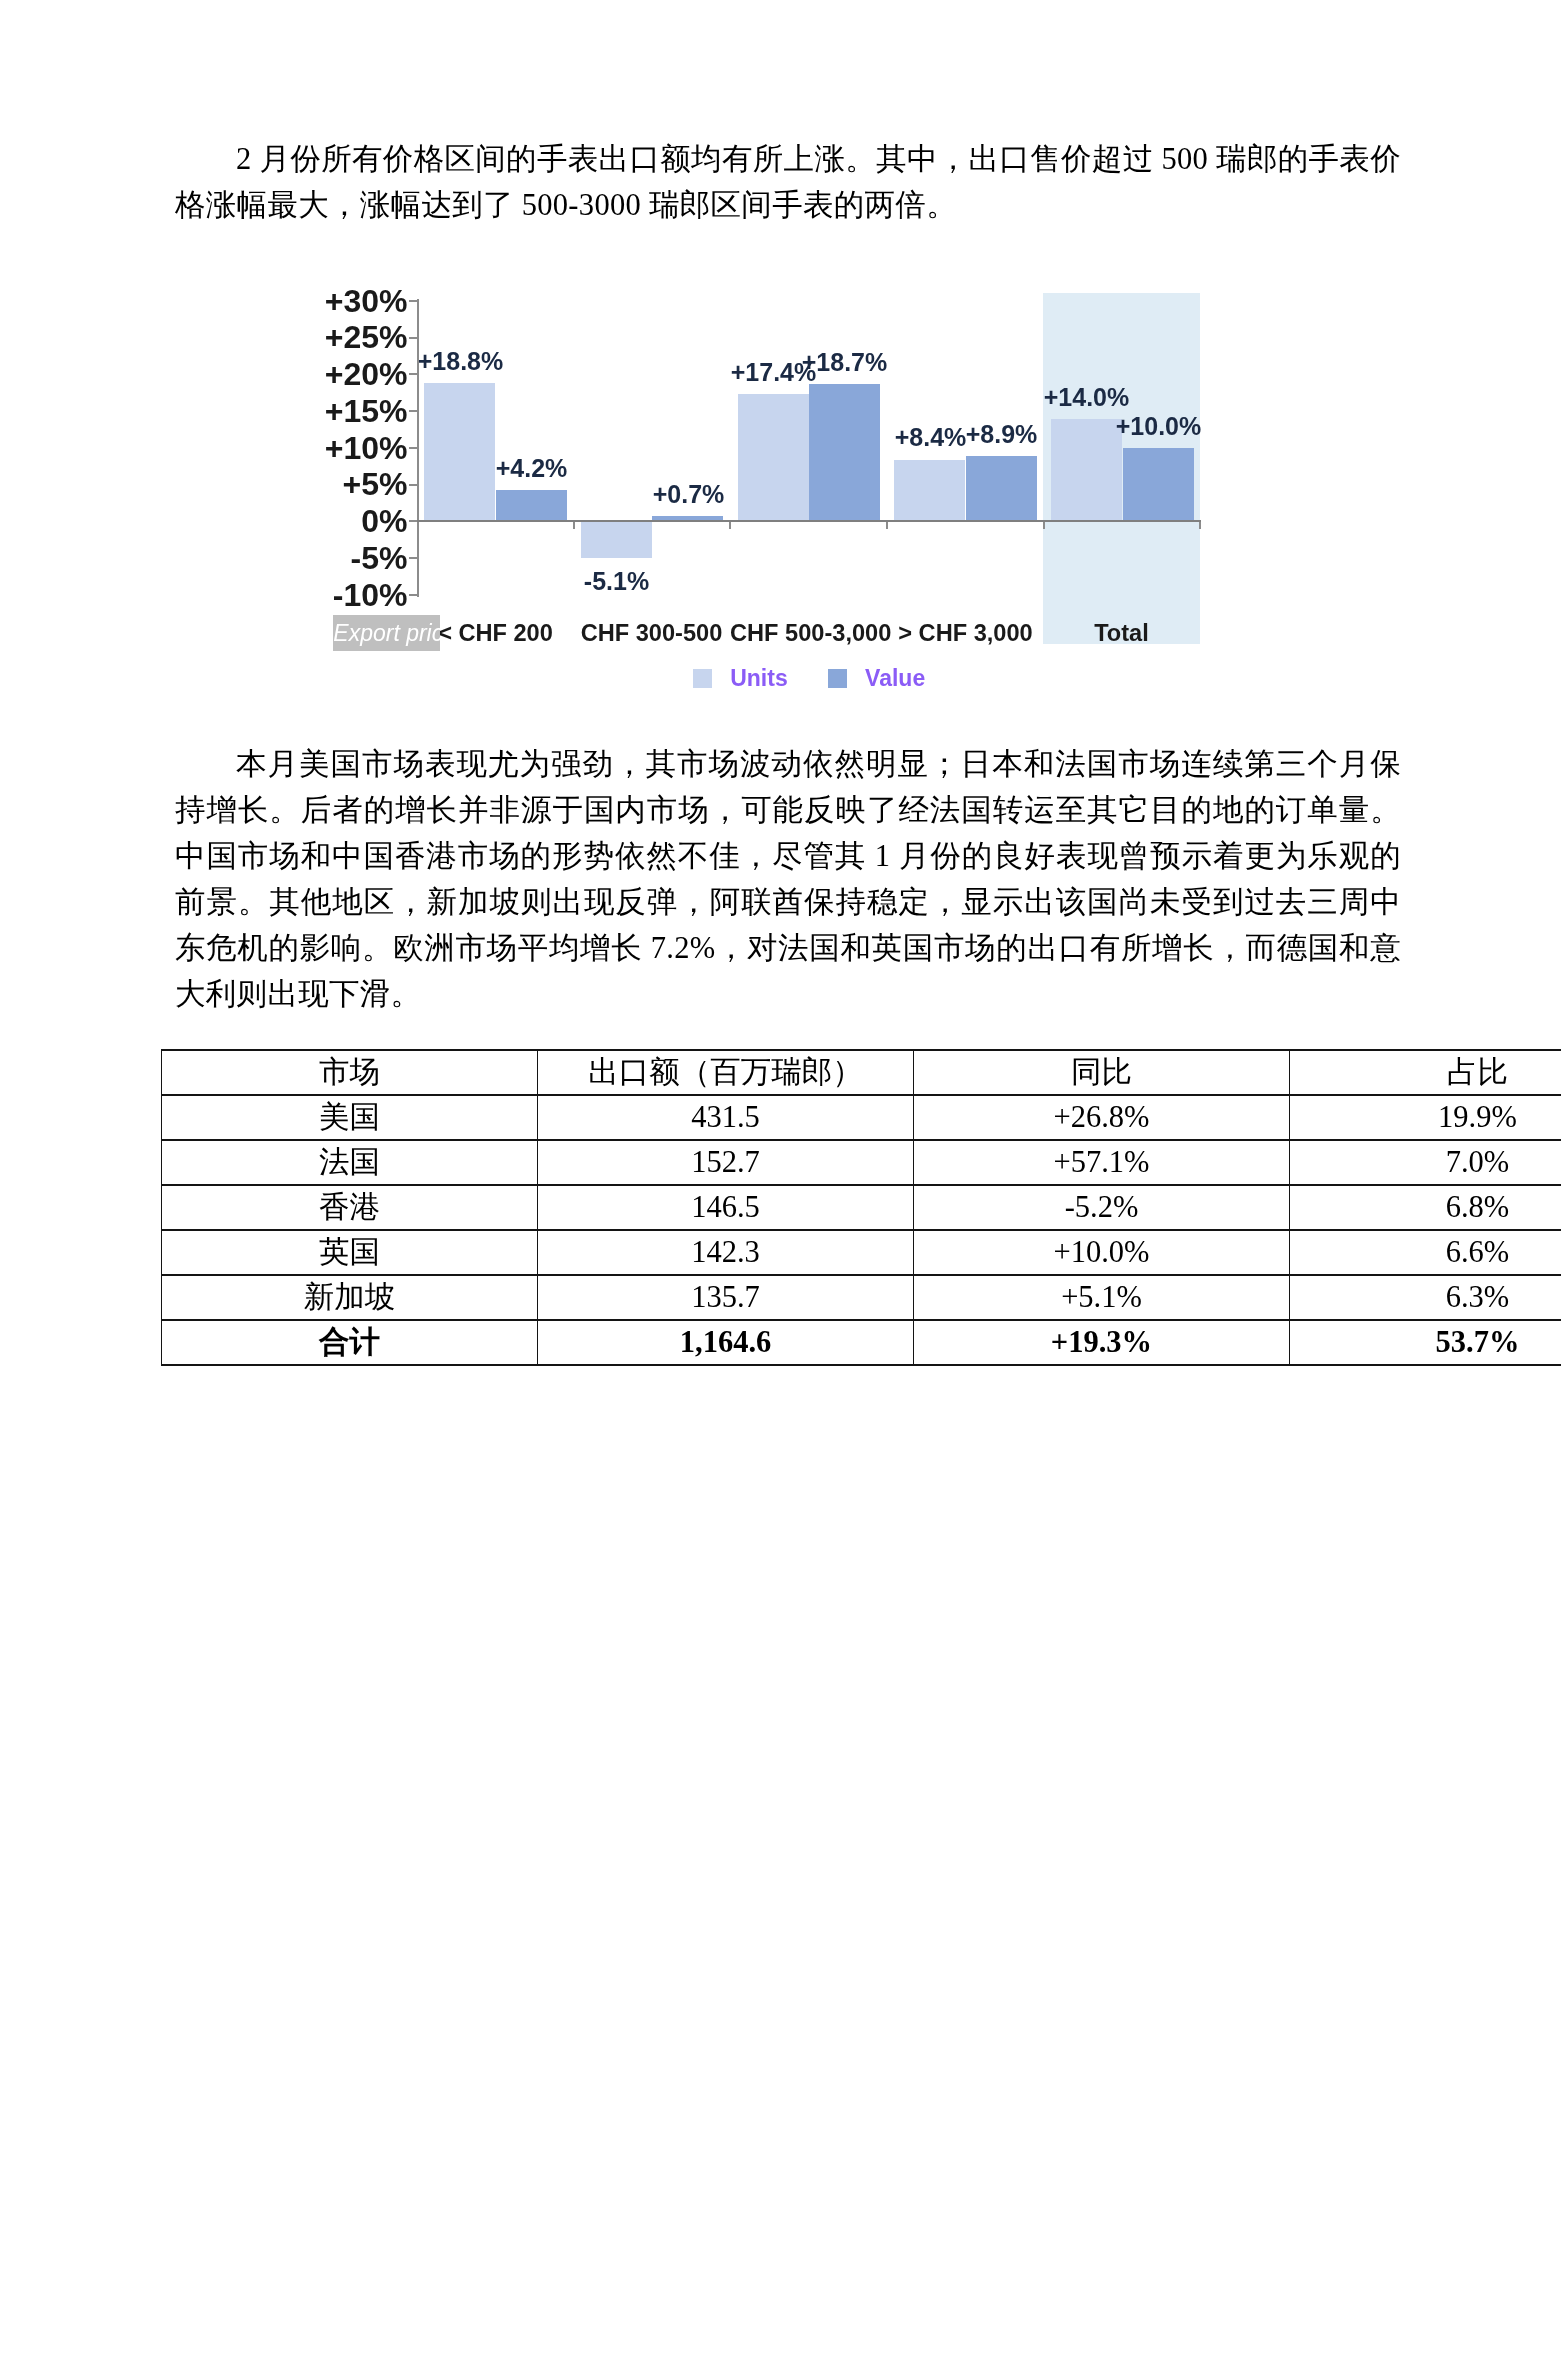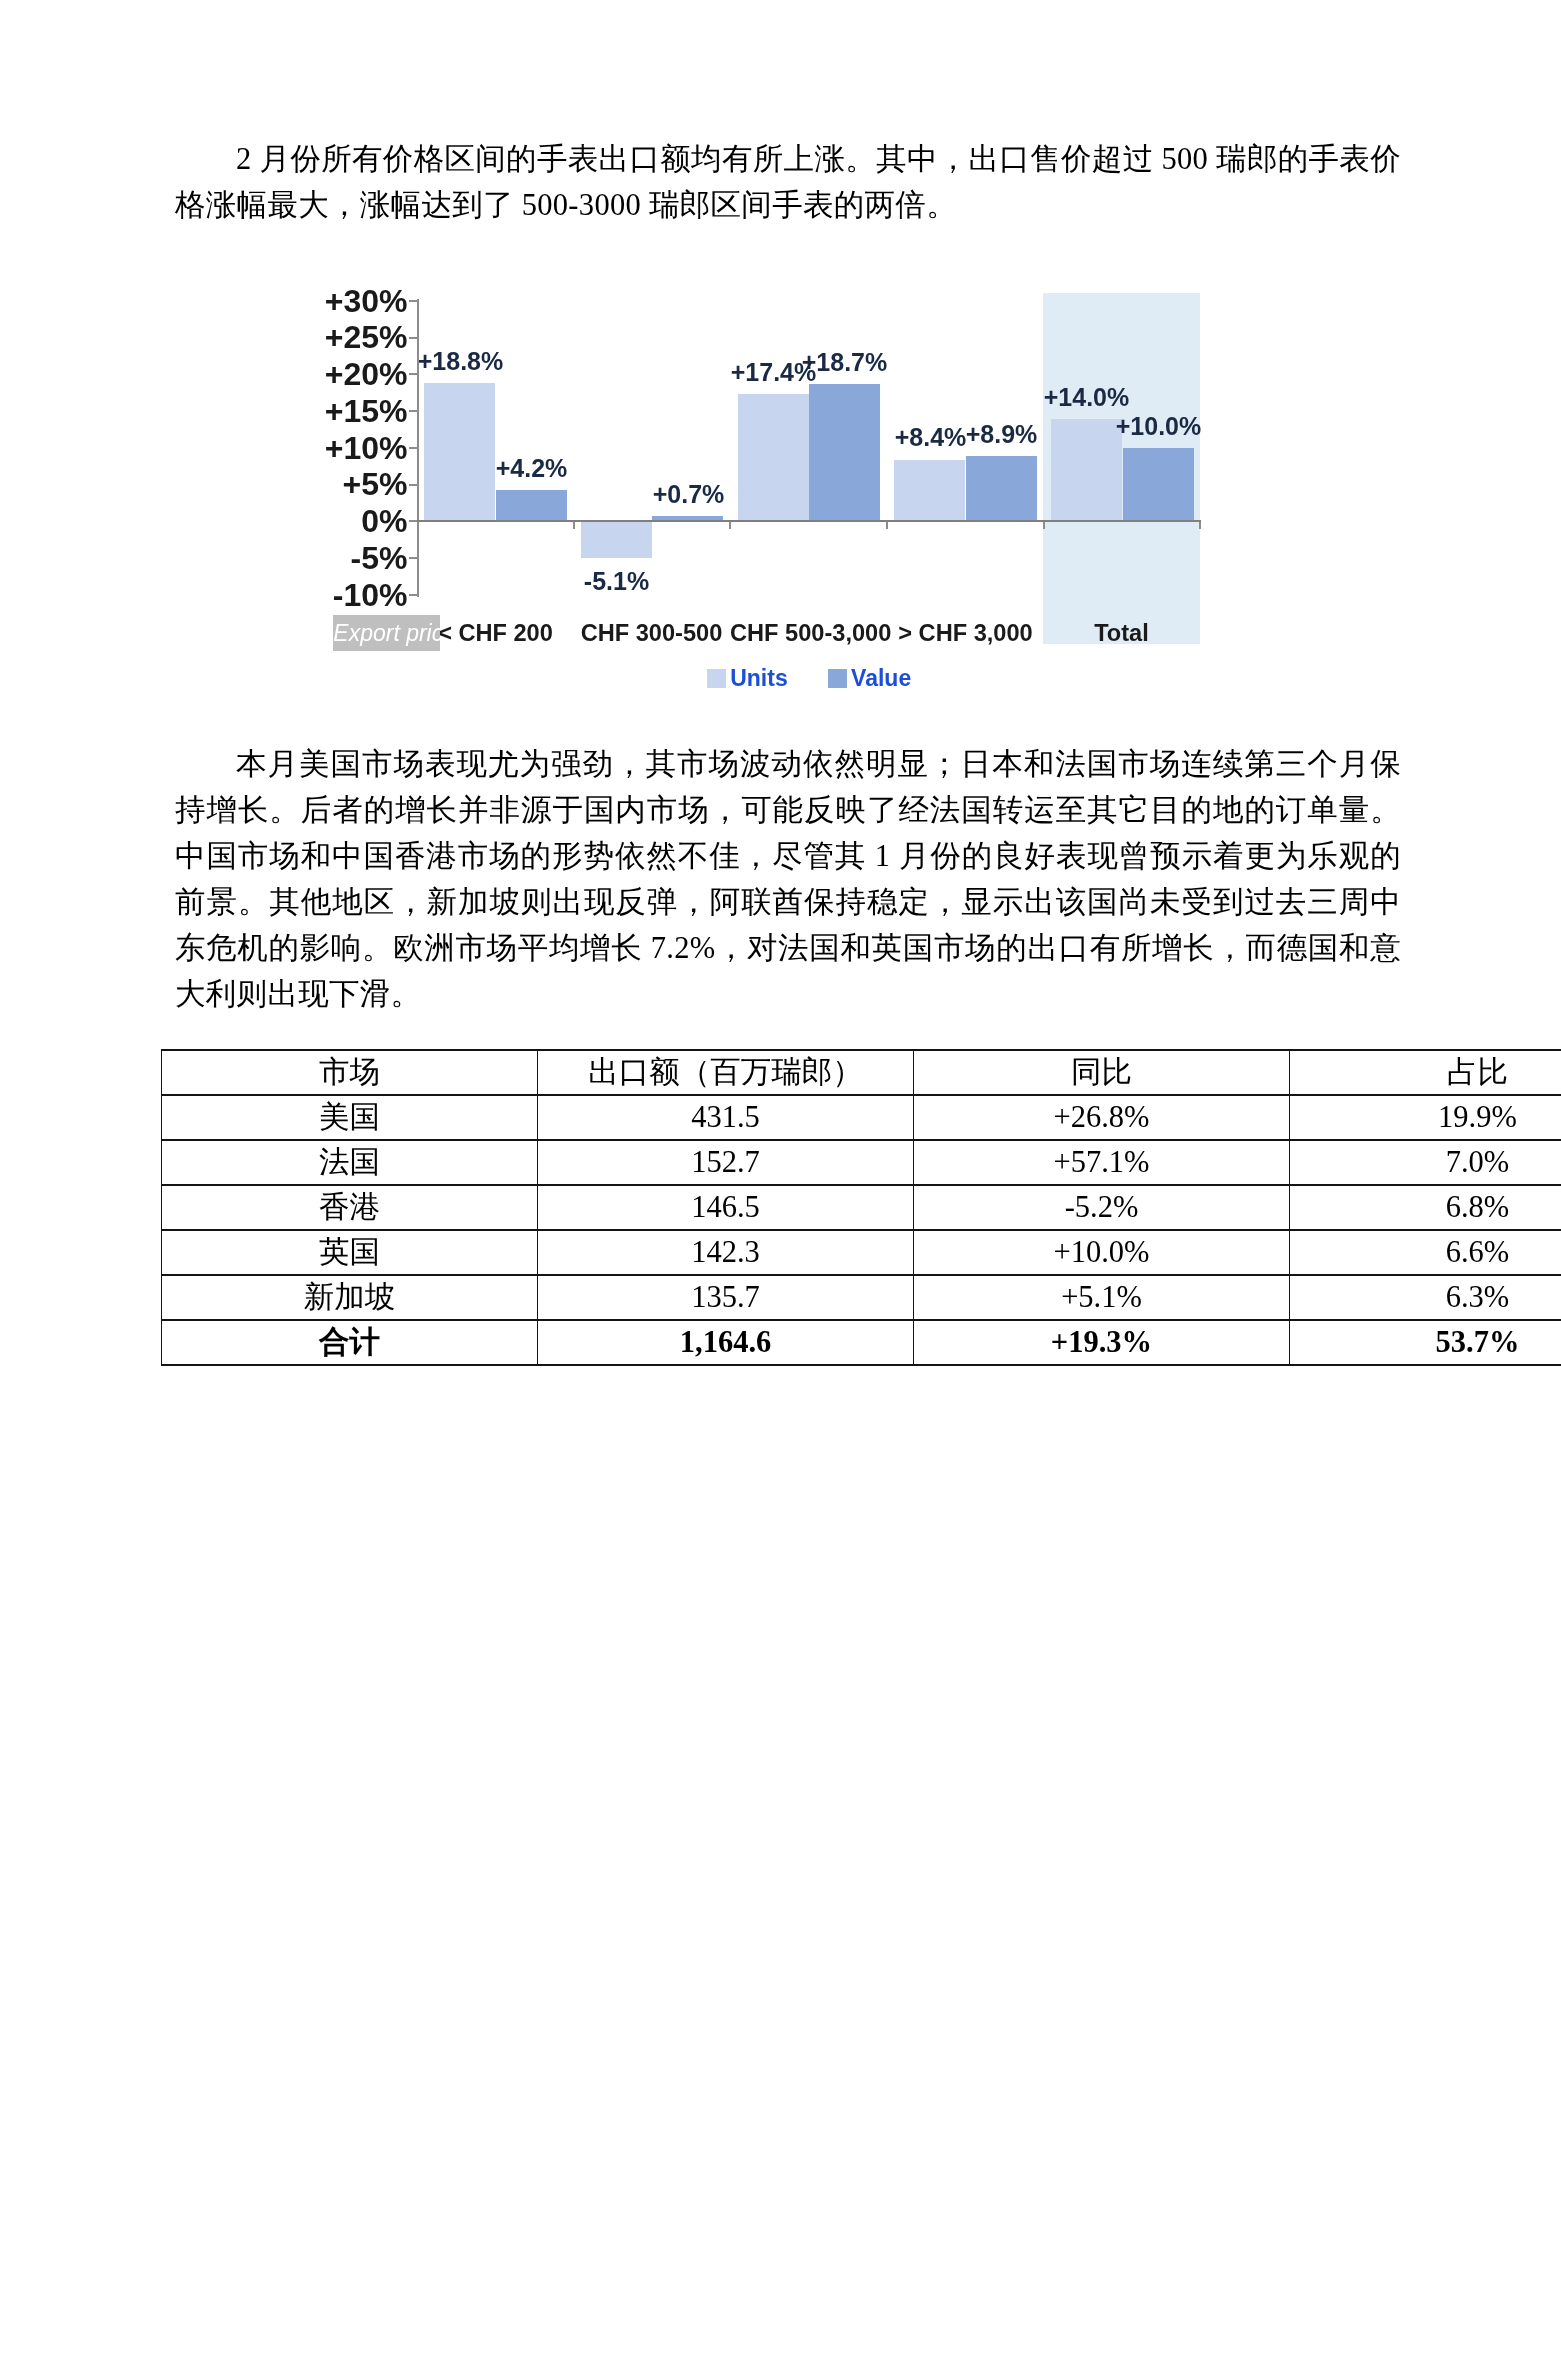--- a/index.html
+++ b/index.html
@@ -40,21 +40,21 @@
   }
   .export-box {
     position:absolute; left:17.3px; top:327px; width:107px; height:36px;
     background:#bfbfbf; color:#ffffff; font-style:italic; font-size:23px;
     line-height:36px; text-align:center; white-space:nowrap; overflow:hidden;
   }
   .legend {
     position:absolute; left:101px; top:377px; width:784px;
     display:flex; justify-content:center; align-items:center; gap:40px;
   }
-  .legend-item { display:flex; align-items:center; gap:4px; font-size:23px; font-weight:600; color:#1d4ed8; }
+  .legend-item { display:flex; align-items:center; gap:18px; font-size:23px; font-weight:600; color:#8b5cf6; }
   .swatch { width:19.4px; height:19.4px; }
 
   
   .mkt {
     position:absolute; left:161px; top:1049px; width:1505px;
     border-collapse:collapse; table-layout:fixed;
   }
   .mkt th, .mkt td {
     border-left:1.4px solid #141414; border-right:1.4px solid #141414;
     border-top:2.8px solid #141414; border-bottom:2.8px solid #141414;

